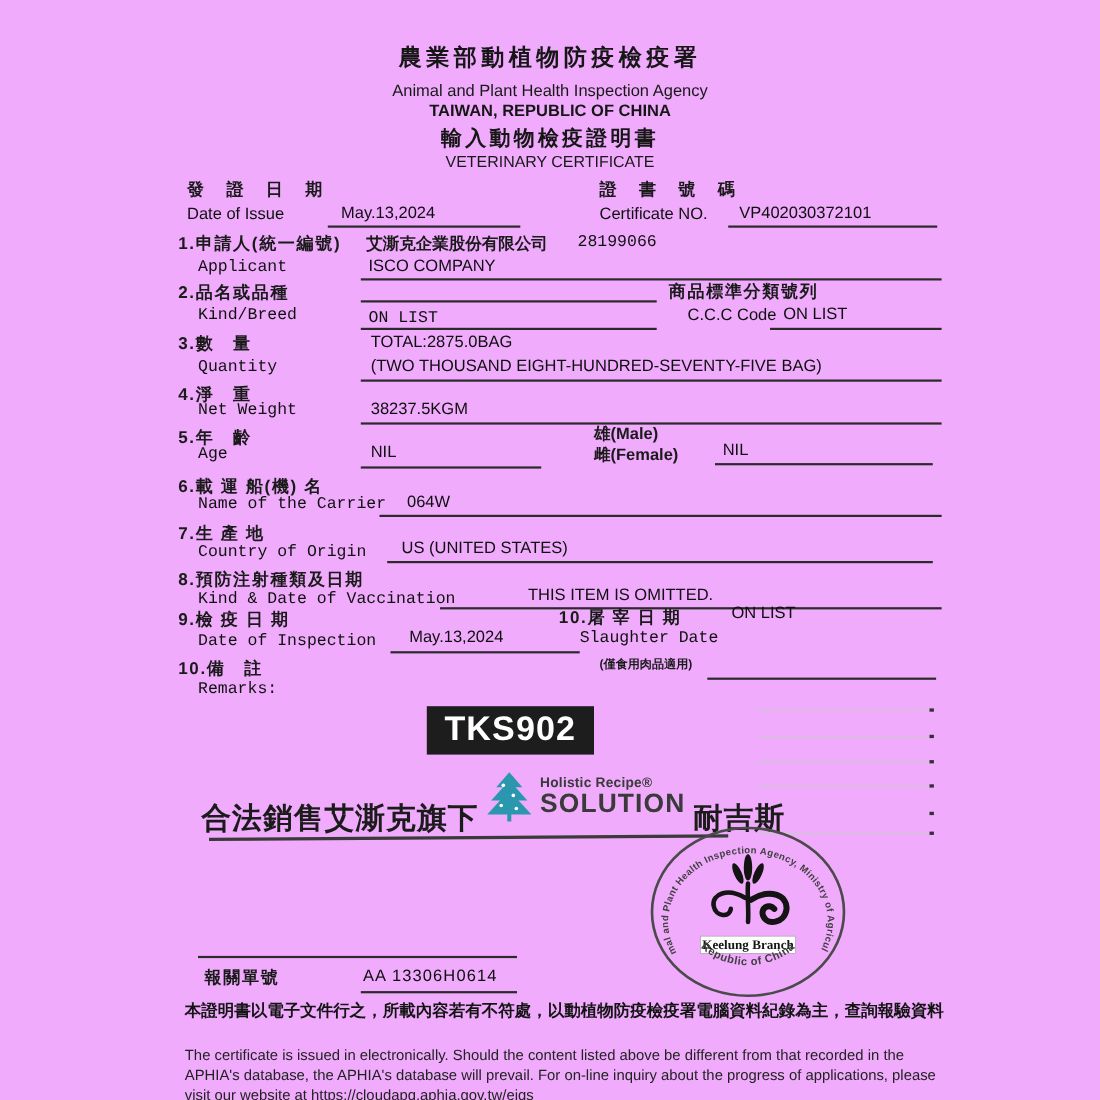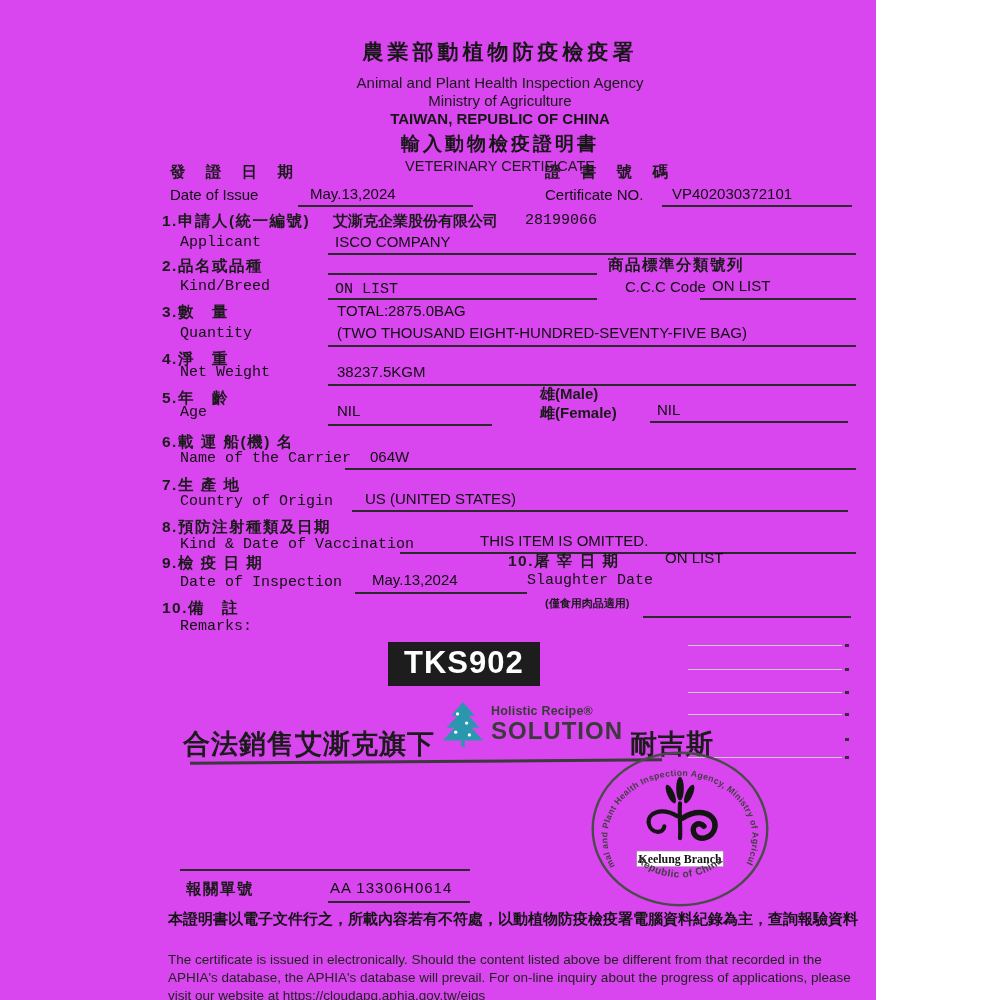--- a/index.html
+++ b/index.html
@@ -1,17 +1,17 @@
 <!DOCTYPE html>
 <html><head>
 <meta charset="utf-8">
 <style>
   html,body{margin:0;padding:0;background:#ffffff;}
   #page{
-    position:relative;width:876px;height:1000px;background:#d946ef;
+    position:relative;width:1000px;height:1000px;background:#f0abfc;
     font-family:"Liberation Sans",sans-serif;color:#151515;overflow:hidden;
   }
   .abs{position:absolute;white-space:nowrap;}
   .zh{font-weight:700;color:#1a1a1a;}
   .lbl{font-size:15.5px;letter-spacing:1.5px;}
   .en-mono{font-family:"Liberation Mono","DejaVu Sans Mono",monospace;font-size:15px;color:#101010;}
   .val{font-family:"Liberation Sans",sans-serif;font-size:15px;color:#0e0e0e;}
   .ln{position:absolute;background:#2a2a2a;height:2px;}
   .fln{position:absolute;background:#c9c9c9;height:1px;}
   .dot{position:absolute;width:4px;height:3px;background:#303030;}
@@ -35,21 +35,20 @@
   .small-note{font-size:11px;font-weight:700;color:#1a1a1a;}
 </style>
 </head>
 <body>
 
 <div id="page">
 
   <div class="hdr">
     <div class="t-zh">農業部動植物防疫檢疫署</div>
     <div class="t-en" style="margin-top:8px;">Animal and Plant Health Inspection Agency</div>
-    <div class="t-en">Ministry of Agriculture</div>
     <div class="t-cty">TAIWAN, REPUBLIC OF CHINA</div>
     <div class="t-zh2">輸入動物檢疫證明書</div>
     <div class="t-en2">VETERINARY CERTIFICATE</div>
   </div>
 
   <div class="abs zh lbl" style="left:170px;top:162px;letter-spacing:8px;">發 證 日 期</div>
   <div class="abs val" style="left:170px;top:186px;">Date of Issue</div>
   <div class="abs val" style="left:310px;top:185px;">May.13,2024</div>
   <div class="ln" style="left:298px;top:205px;width:175px;"></div>
 

